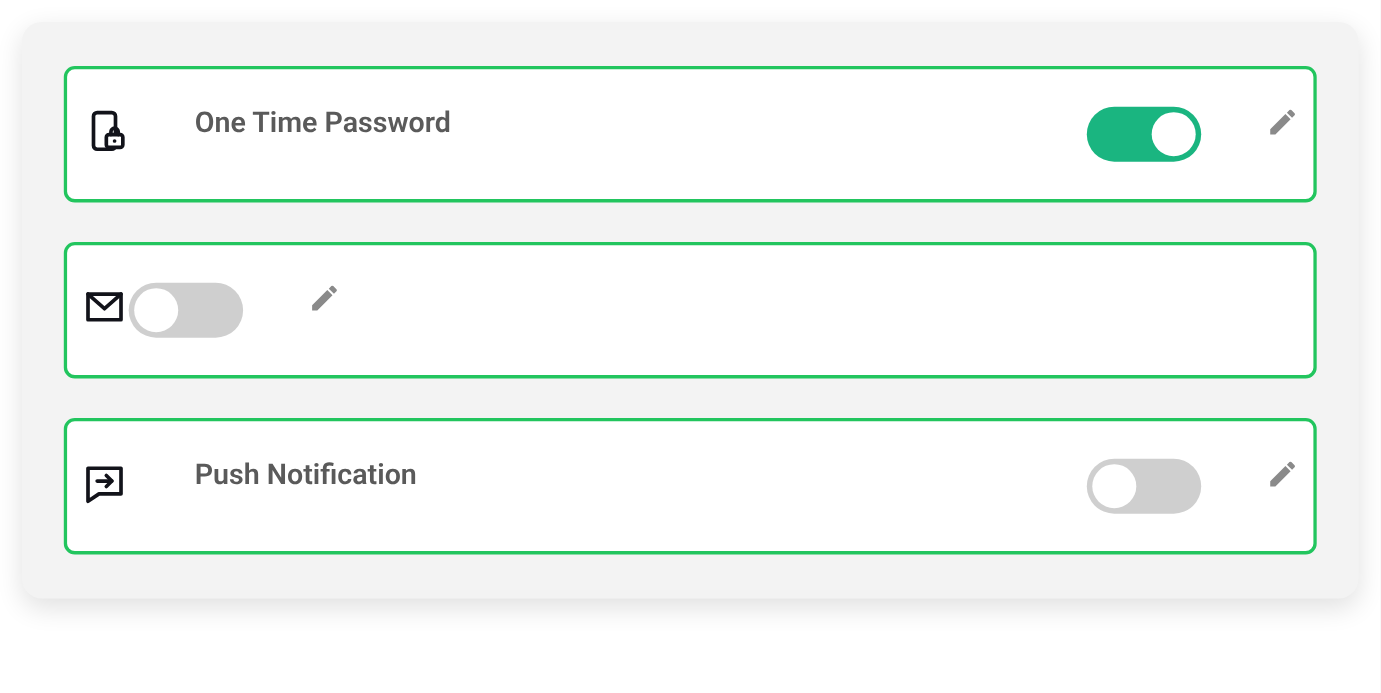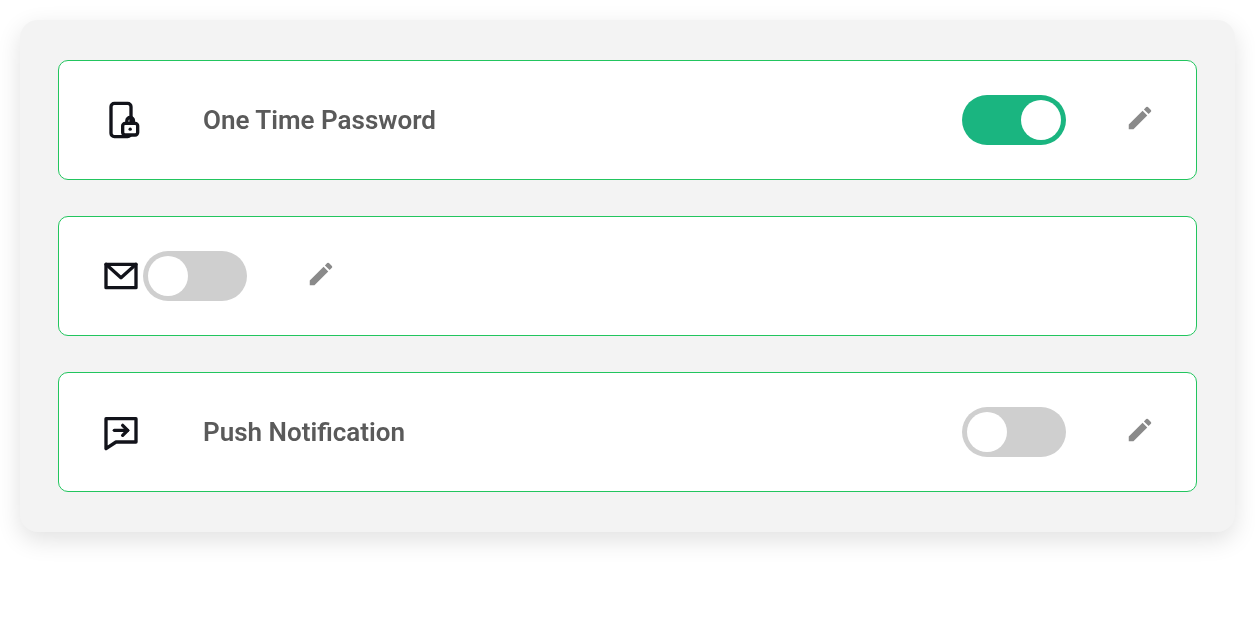--- a/index.html
+++ b/index.html
@@ -15,25 +15,25 @@
       height: 630px;
     }
     .panel {
       background: #f3f3f3;
       border-radius: 18px;
       padding: 40px 38px;
       box-shadow: 0 8px 24px rgba(0,0,0,0.12);
     }
     .row {
       background: #ffffff;
-      border: 1px solid #22c55e;
+      border: 3px solid #22c55e;
       border-radius: 10px;
       display: flex;
-      align-items: center;
-      padding: 34px 40px;
+      align-items: flex-start;
+      padding: 34px 12px;
       margin-bottom: 36px;
     }
     .row:last-child {
       margin-bottom: 0;
     }
     .row-icon {
       width: 44px;
       height: 44px;
       display: flex;
       align-items: center;

